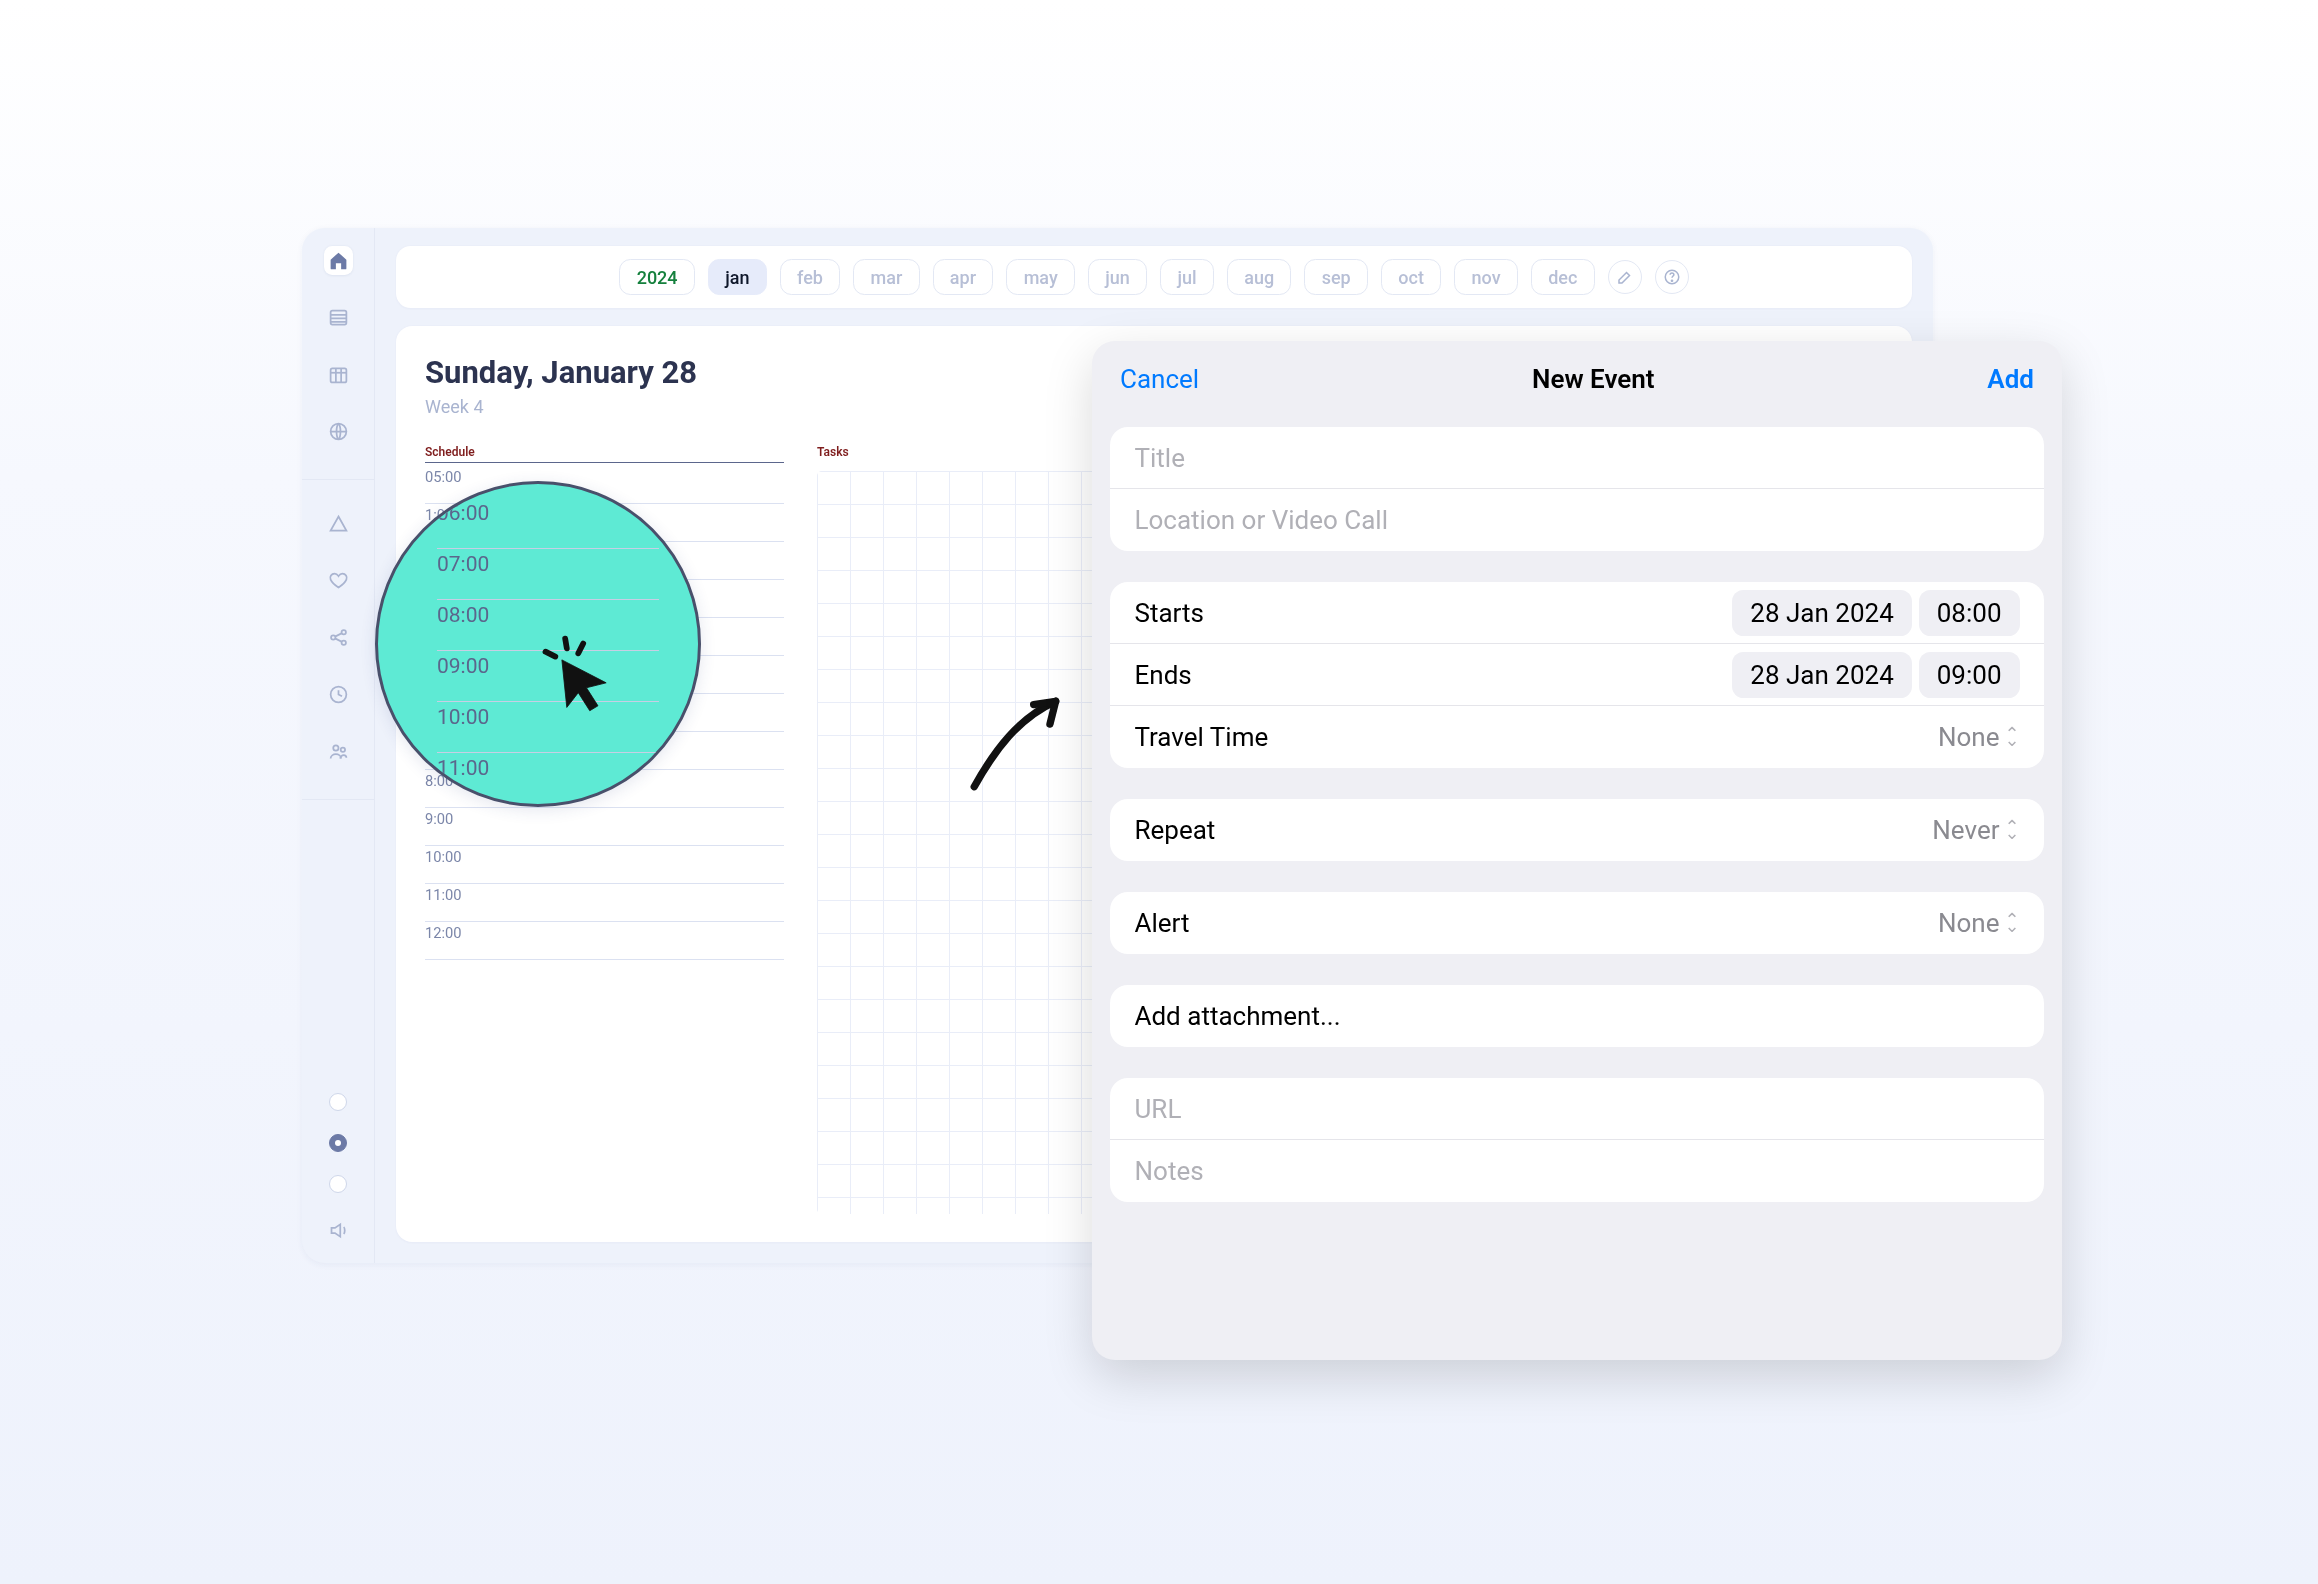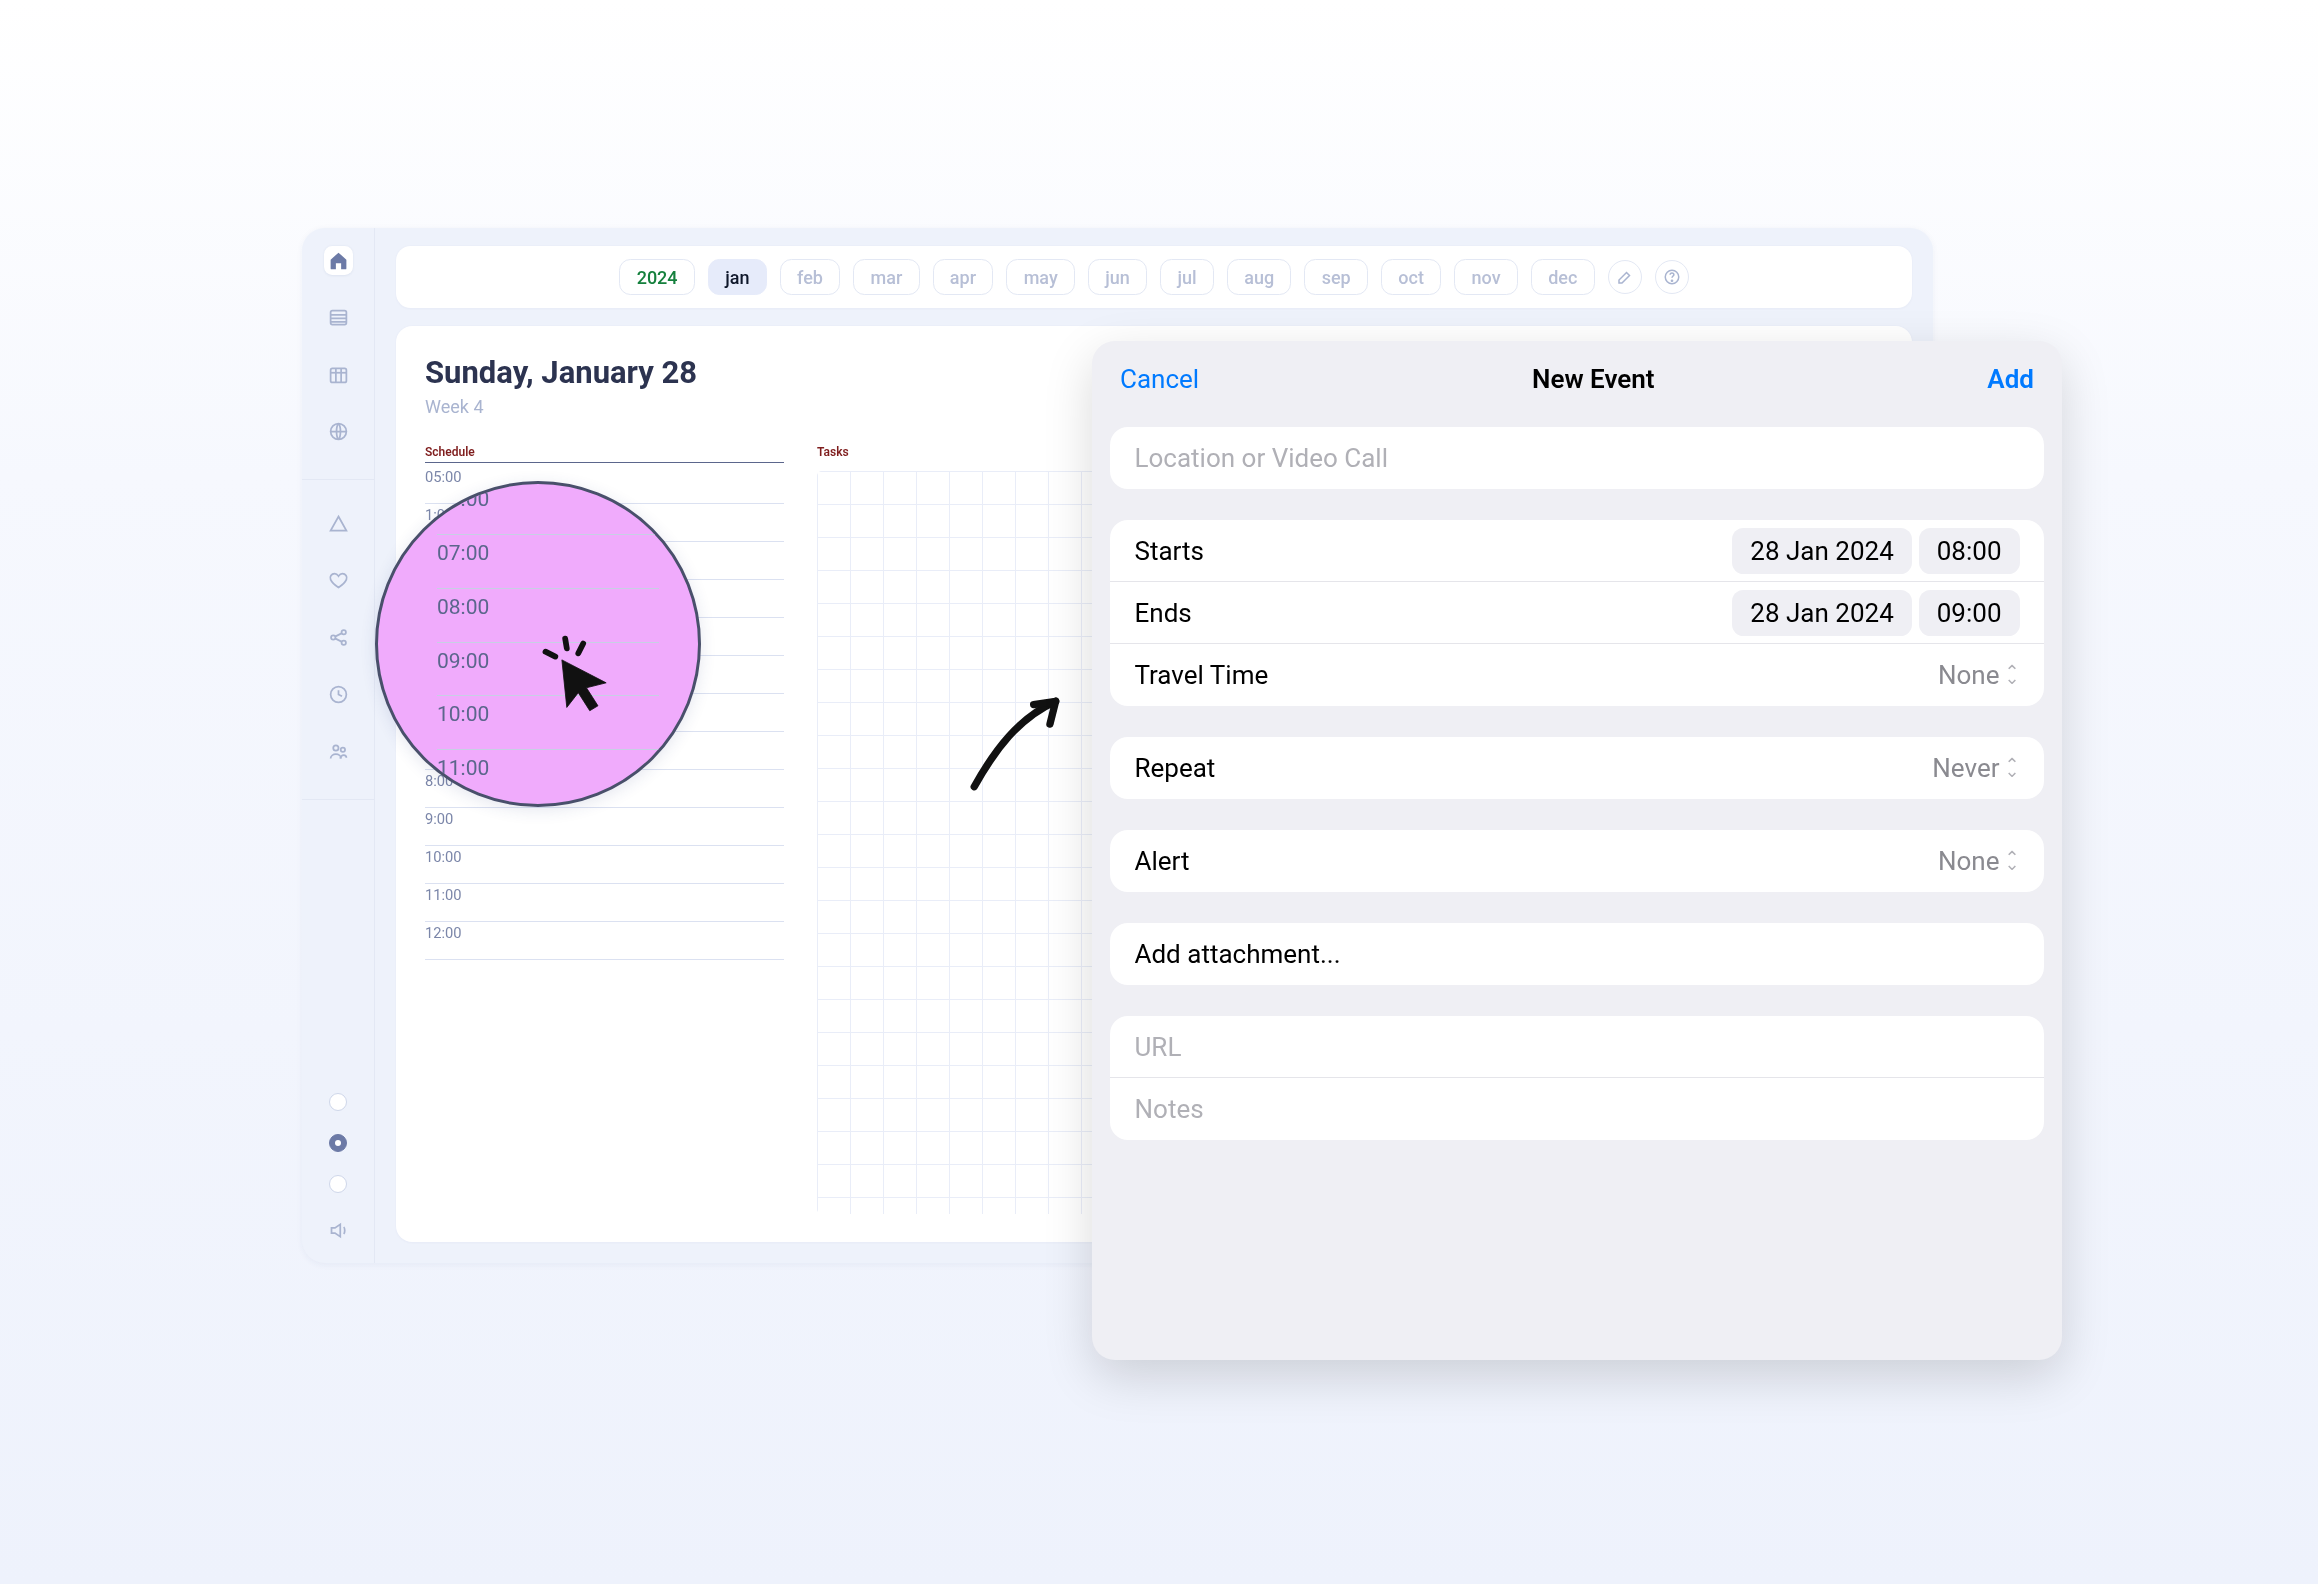--- a/index.html
+++ b/index.html
@@ -163,25 +163,25 @@
 
   
   .zoom {
     position:absolute;
     left: 375px;
     top: 481px;
     width: 326px;
     height: 326px;
     border-radius: 50%;
     border: 3.3px solid #49506b;
-    background:#f0abfc;
+    background:#5eead4;
     overflow:hidden;
     display:flex;
     flex-direction:column;
-    justify-content:space-between;
+    justify-content:flex-end;
     padding: 0 39px 0 59px;
     box-shadow: 0 3.3px 16.3px rgba(40,60,120,0.12);
   }
   .zoom-row {
     height: 51px;
     border-bottom: 1.6px solid #c7cfe4;
     display:flex;
     align-items:flex-start;
     font-size: 21px;
     color:#5b668c;
@@ -448,20 +448,23 @@
 
 <div class="modal">
   <div class="modal-header">
     <div class="cancel">Cancel</div>
     <div class="title">New Event</div>
     <div class="add">Add</div>
   </div>
 
   <div class="section">
     <div class="row">
+      <span class="placeholder">Title</span>
+    </div>
+    <div class="row">
       <span class="placeholder">Location or Video Call</span>
     </div>
   </div>
 
   <div class="section">
     <div class="row">
       <span>Starts</span>
       <div class="row-right">
         <div class="chip">28 Jan 2024</div>
         <div class="chip">08:00</div>

